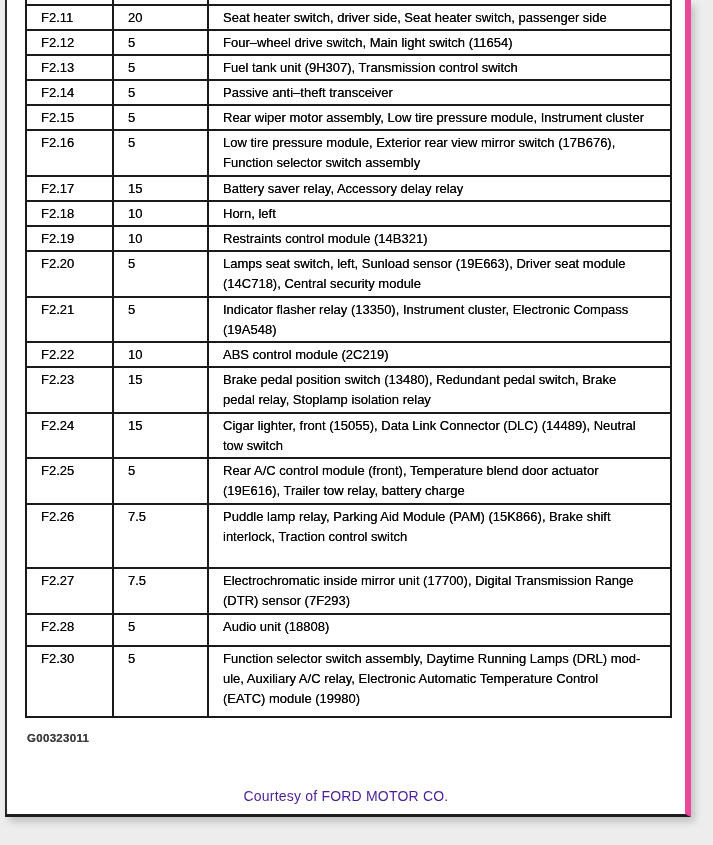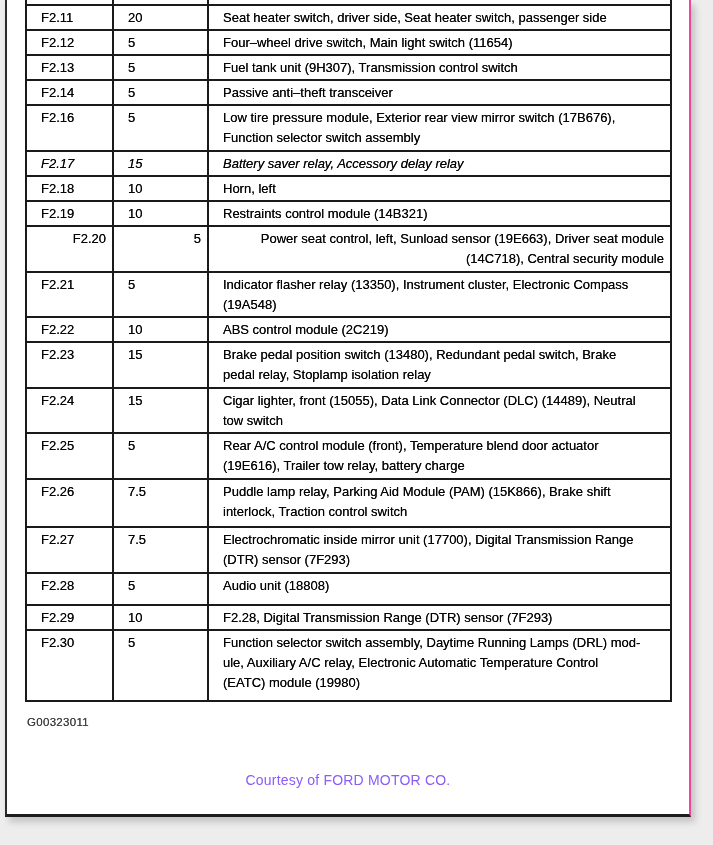--- a/index.html
+++ b/index.html
@@ -13,21 +13,21 @@
     position: relative;
     width: 713px; height: 845px;
     background: #ededed;
   }
   .page {
     position: absolute;
     left: 5px; top: 0;
     width: 686px; height: 817px;
     background: #ffffff;
     border-left: 2px solid #2b2b2b;
-    border-right: 2px solid #ec4899;
+    border-right: 6px solid #ec4899;
     border-bottom: 3px solid #1d1d1d;
     box-shadow: 4px 5px 7px rgba(0,0,0,0.18);
   }
   .table-clip {
     margin-left: 18px;
     width: 647px;
     overflow: hidden;
   }
   table.fuse-table {
     border-collapse: collapse;
@@ -49,27 +49,28 @@
   tr.cut-row td { height: 6px; padding: 0; }
   td.c-fuse  { }
   td.c-amps  { padding-left: 12px; }
   td.c-desc  { padding-left: 15px; }
   .figure-code {
     margin: 14px 0 0 20px;
     font-size: 11.5px;
     letter-spacing: 0.3px;
     color: #3e3e3e;
     text-shadow: 0 0 0.4px #555;
+    font-weight: bold;
   }
   .courtesy {
     margin-top: 44px;
     text-align: center;
     font-size: 14px;
     letter-spacing: 0.2px;
-    color: #8b5cf6;
+    color: #4c1d95;
   }
 </style>
 </head>
 <body>
 
 <div class="outer">
   <div class="page">
 
     <div class="table-clip">
       <table class="fuse-table">
@@ -105,54 +106,61 @@
                 <div>Fuel tank unit (9H307), Transmission control switch</div>
               </td>
   </tr>
             <tr style="height: 25px; margin-top: 32px;">
     <td class="c-fuse">F2.14</td>
     <td class="c-amps">5</td>
     <td class="c-desc">
                 <div>Passive anti–theft transceiver</div>
               </td>
   </tr>
+            <tr style="height: 25px;">
+    <td class="c-fuse">F2.15</td>
+    <td class="c-amps">5</td>
+    <td class="c-desc">
+                <div>Rear wiper motor assembly, Low tire pressure module, Instrument cluster</div>
+              </td>
+  </tr>
             <tr style="height: 46px;">
     <td class="c-fuse">F2.16</td>
     <td class="c-amps">5</td>
     <td class="c-desc">
                 <div>Low tire pressure module, Exterior rear view mirror switch (17B676),</div>
                 <div>Function selector switch assembly</div>
               </td>
   </tr>
-            <tr style="height: 25px; font-style: italic;">
+            <tr style="height: 25px;">
     <td class="c-fuse">F2.17</td>
     <td class="c-amps">15</td>
     <td class="c-desc">
                 <div>Battery saver relay, Accessory delay relay</div>
               </td>
   </tr>
             <tr style="height: 25px;">
     <td class="c-fuse">F2.18</td>
     <td class="c-amps">10</td>
     <td class="c-desc">
                 <div>Horn, left</div>
               </td>
   </tr>
             <tr style="height: 25px; border-radius: 11px;">
     <td class="c-fuse">F2.19</td>
     <td class="c-amps">10</td>
     <td class="c-desc">
                 <div>Restraints control module (14B321)</div>
               </td>
   </tr>
-            <tr style="height: 46px; text-align: right;">
+            <tr style="height: 46px;">
     <td class="c-fuse">F2.20</td>
     <td class="c-amps">5</td>
     <td class="c-desc">
-                <div>Power seat control, left, Sunload sensor (19E663), Driver seat module</div>
+                <div>Lamps seat switch, left, Sunload sensor (19E663), Driver seat module</div>
                 <div>(14C718), Central security module</div>
               </td>
   </tr>
             <tr style="height: 40px;">
     <td class="c-fuse">F2.21</td>
     <td class="c-amps">5</td>
     <td class="c-desc">
                 <div>Indicator flasher relay (13350), Instrument cluster, Electronic Compass</div>
                 <div>(19A548)</div>
               </td>
@@ -181,48 +189,41 @@
               </td>
   </tr>
             <tr style="height: 46px;">
     <td class="c-fuse">F2.25</td>
     <td class="c-amps">5</td>
     <td class="c-desc">
                 <div>Rear A/C control module (front), Temperature blend door actuator</div>
                 <div>(19E616), Trailer tow relay, battery charge</div>
               </td>
   </tr>
-            <tr style="height: 48px;">
+            <tr style="height: 64px;">
     <td class="c-fuse">F2.26</td>
     <td class="c-amps">7.5</td>
     <td class="c-desc">
                 <div>Puddle lamp relay, Parking Aid Module (PAM) (15K866), Brake shift</div>
                 <div>interlock, Traction control switch</div>
               </td>
   </tr>
             <tr style="height: 46px;">
     <td class="c-fuse">F2.27</td>
     <td class="c-amps">7.5</td>
     <td class="c-desc">
                 <div>Electrochromatic inside mirror unit (17700), Digital Transmission Range</div>
                 <div>(DTR) sensor (7F293)</div>
               </td>
   </tr>
             <tr style="height: 32px;">
     <td class="c-fuse">F2.28</td>
     <td class="c-amps">5</td>
     <td class="c-desc">
                 <div>Audio unit (18808)</div>
-              </td>
-  </tr>
-            <tr style="height: 25px;">
-    <td class="c-fuse">F2.29</td>
-    <td class="c-amps">10</td>
-    <td class="c-desc">
-                <div>F2.28, Digital Transmission Range (DTR) sensor (7F293)</div>
               </td>
   </tr>
             <tr style="height: 71px;">
     <td class="c-fuse">F2.30</td>
     <td class="c-amps">5</td>
     <td class="c-desc">
                 <div>Function selector switch assembly, Daytime Running Lamps (DRL) mod-</div>
                 <div>ule, Auxiliary A/C relay, Electronic Automatic Temperature Control</div>
                 <div>(EATC) module (19980)</div>
               </td>

